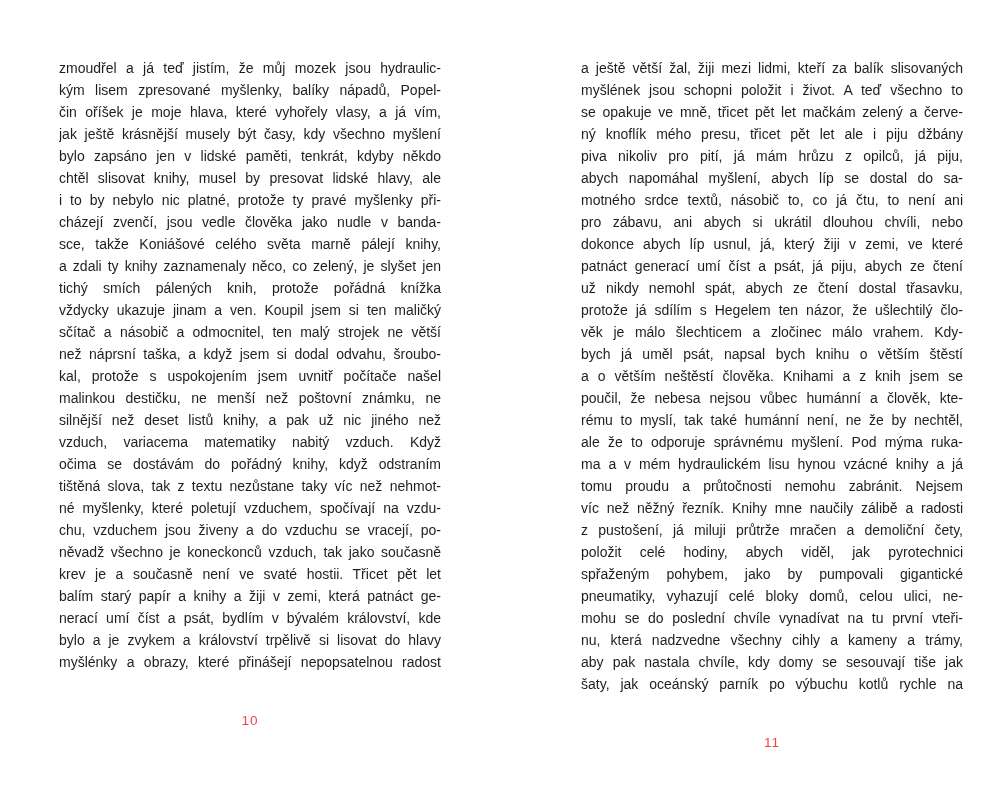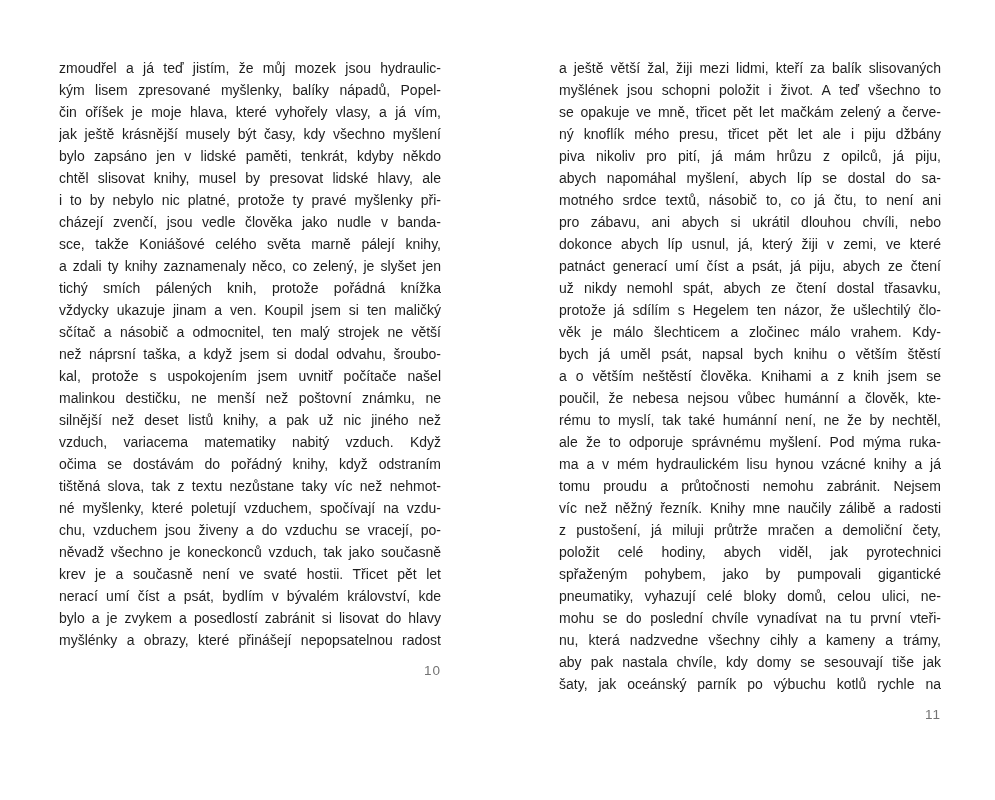--- a/index.html
+++ b/index.html
@@ -19,38 +19,38 @@
     font-family: Liberation Sans, sans-serif;
     color: #1e1e1e;
     border-radius: 29px;
   }
   .page {
     position: absolute;
     top: 57px;
     width: 382px;
   }
   .page--left  { left: 59px; }
-  .page--right { left: 559px; }
+  .page--right { left: 581px; }
   .text-block {
     font-size: 14px;
     line-height: 22px;
   }
   .line {
     height: 22px;
     overflow: hidden;
     text-align: justify;
     text-align-last: justify;
     text-justify: inter-word;
   }
   .page-number {
-    margin-top: 12px;
-    text-align: right;
+    margin-top: 40px;
+    text-align: center;
     font-size: 13.5px;
     letter-spacing: 1px;
-    color: #737373;
+    color: #ef4444;
   }
 </style>
 </head>
 <body>
 
 <div class="spread">
 
   <div class="page page--left">
     <div class="text-block">
         <div class="line">zmoudřel a já teď jistím, že můj mozek jsou hydraulic-</div>
@@ -70,22 +70,23 @@
         <div class="line">kal, protože s uspokojením jsem uvnitř počítače našel</div>
         <div class="line">malinkou destičku, ne menší než poštovní známku, ne</div>
         <div class="line">silnější než deset listů knihy, a pak už nic jiného než</div>
         <div class="line">vzduch, variacema matematiky nabitý vzduch. Když</div>
         <div class="line">očima se dostávám do pořádný knihy, když odstraním</div>
         <div class="line">tištěná slova, tak z textu nezůstane taky víc než nehmot-</div>
         <div class="line">né myšlenky, které poletují vzduchem, spočívají na vzdu-</div>
         <div class="line">chu, vzduchem jsou živeny a do vzduchu se vracejí, po-</div>
         <div class="line">něvadž všechno je koneckonců vzduch, tak jako současně</div>
         <div class="line">krev je a současně není ve svaté hostii. Třicet pět let</div>
+        <div class="line">balím starý papír a knihy a žiji v zemi, která patnáct ge-</div>
         <div class="line">nerací umí číst a psát, bydlím v bývalém království, kde</div>
-        <div class="line">bylo a je zvykem a posedlostí zabránit si lisovat do hlavy</div>
+        <div class="line">bylo a je zvykem a království trpělivě si lisovat do hlavy</div>
         <div class="line">myšlénky a obrazy, které přinášejí nepopsatelnou radost</div>
       </div>
     <div class="page-number">10</div>
   </div>
 
   <div class="page page--right">
     <div class="text-block">
         <div class="line">a ještě větší žal, žiji mezi lidmi, kteří za balík slisovaných</div>
         <div class="line">myšlének jsou schopni položit i život. A teď všechno to</div>
         <div class="line">se opakuje ve mně, třicet pět let mačkám zelený a červe-</div>

